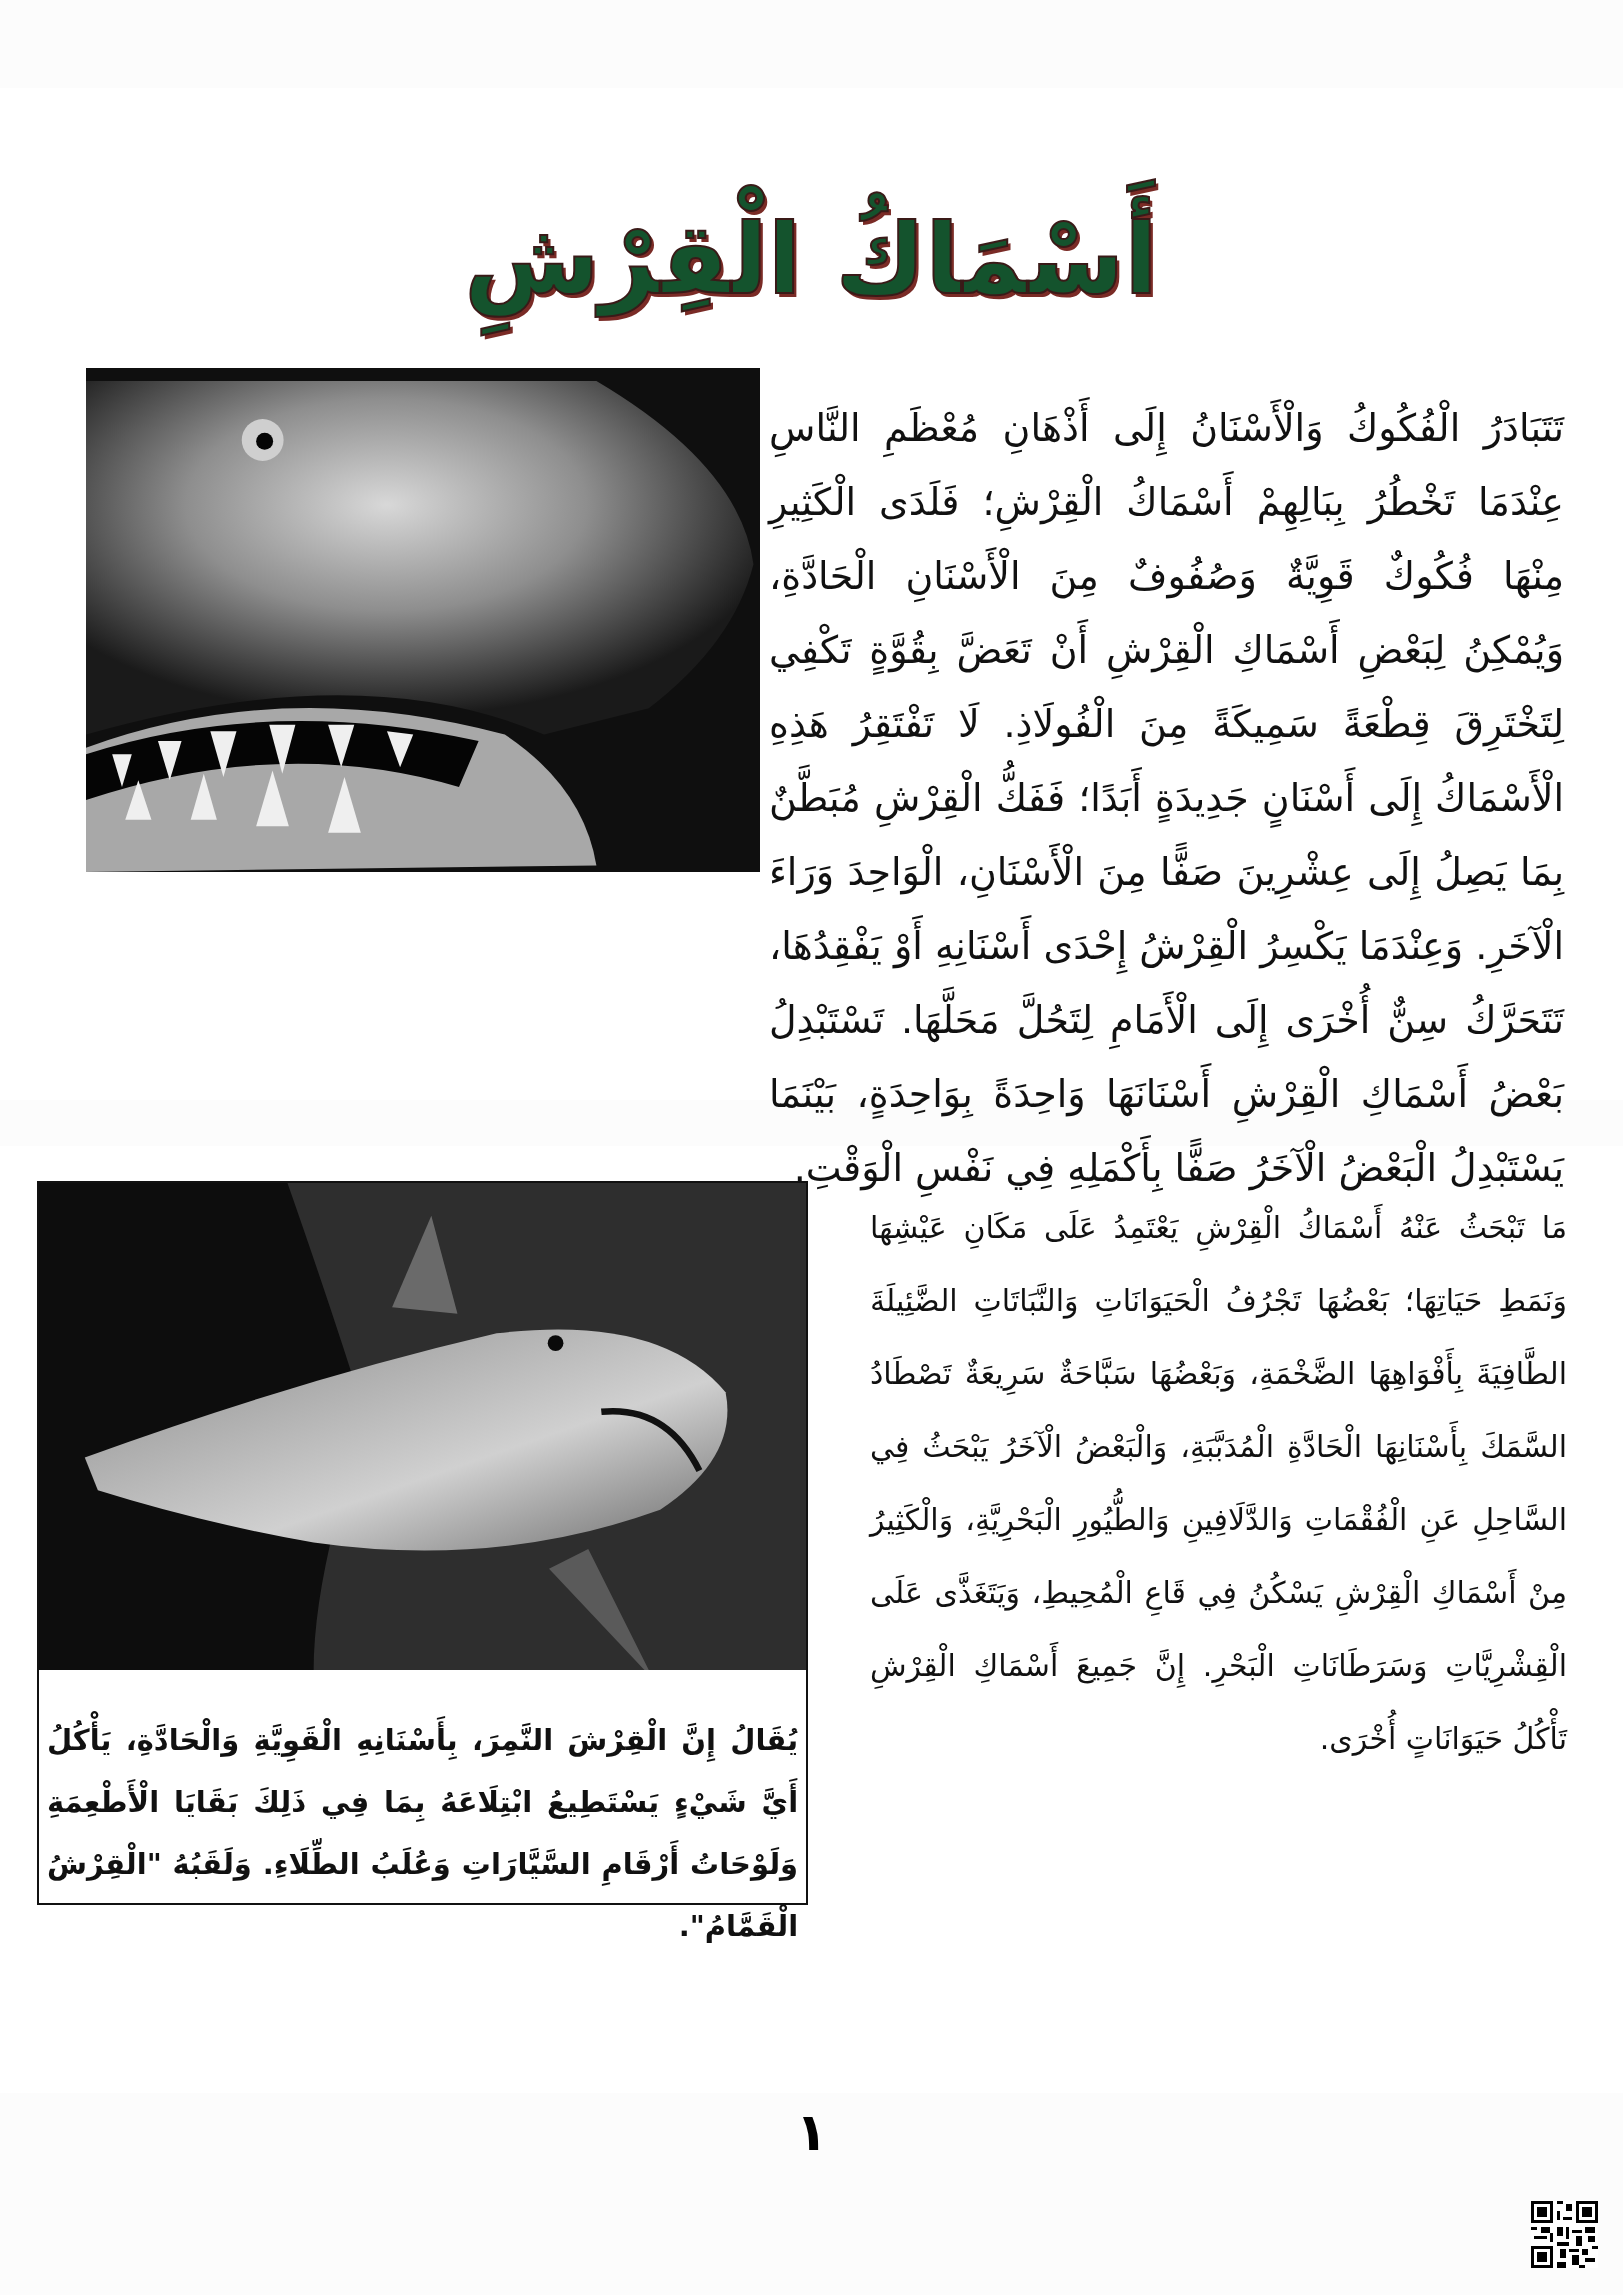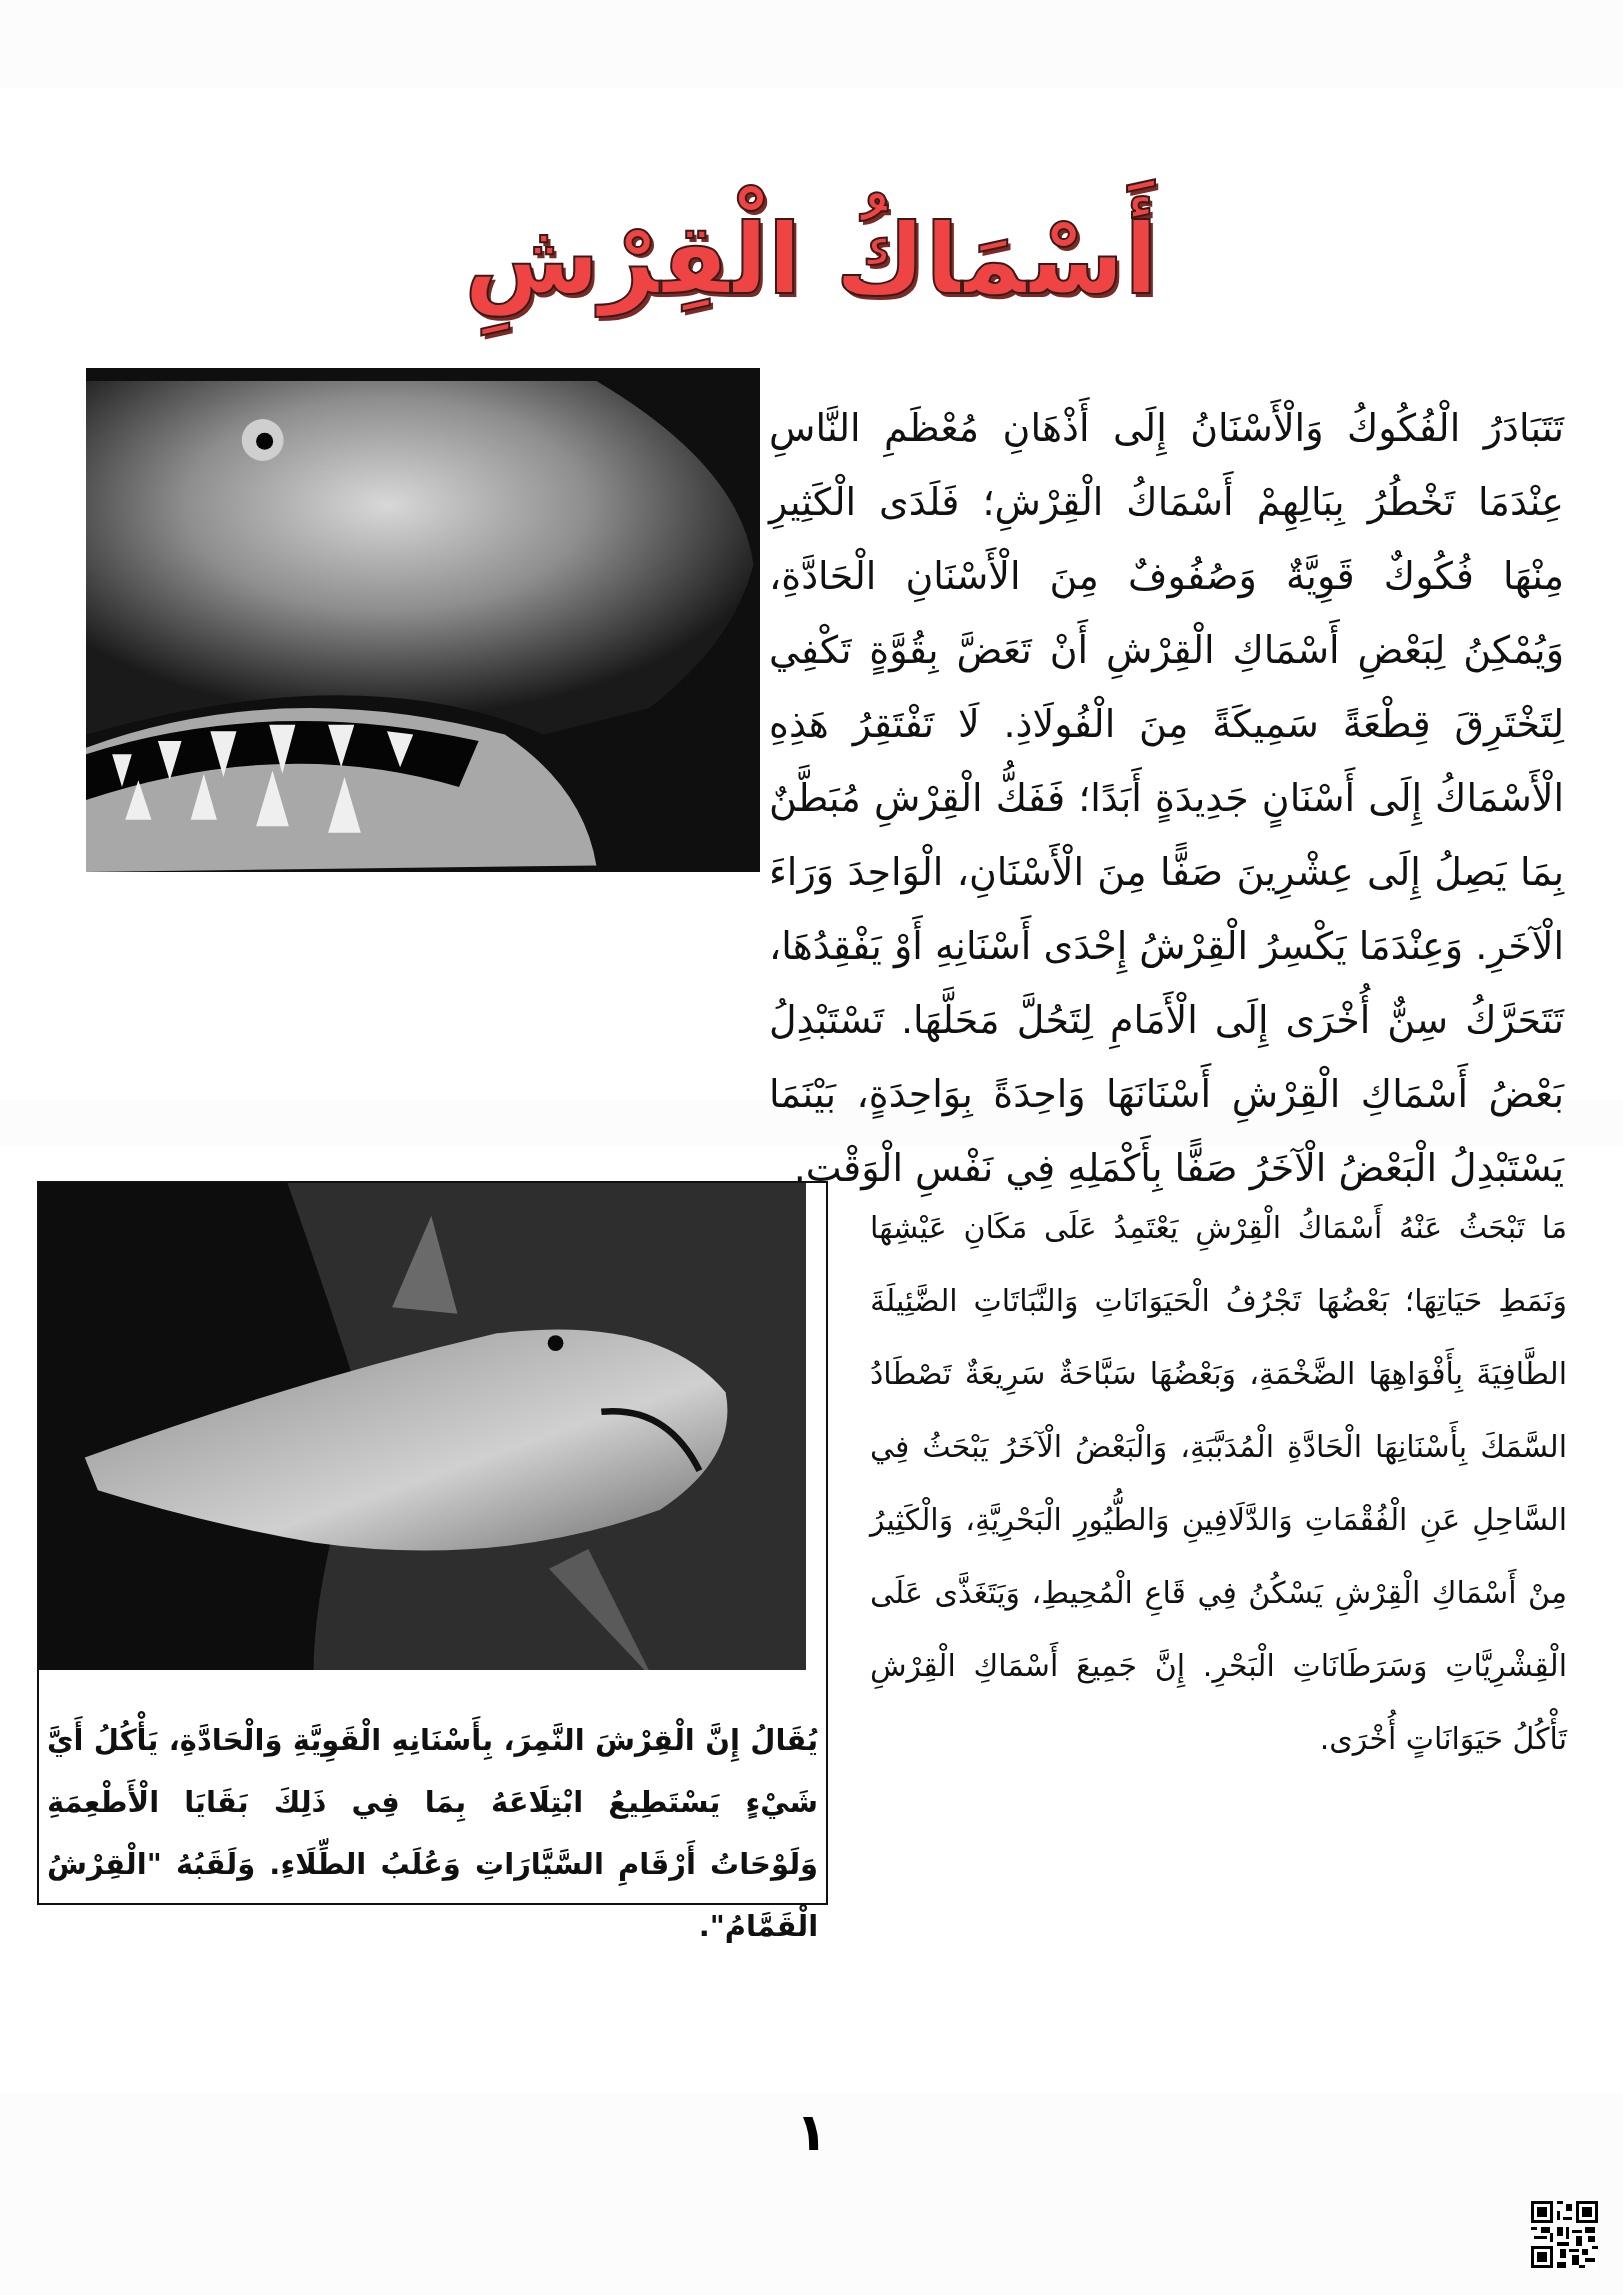--- a/index.html
+++ b/index.html
@@ -30,21 +30,21 @@
 
     
     .title {
       position: absolute;
       left: 484px; top: 98px; width: 654px; height: 190px;
       display: flex; align-items: center; justify-content: center;
       font-family: "DejaVu Sans", sans-serif;
       font-weight: bold;
       font-size: 98px;
       line-height: 1;
-      color: #ef4444;
+      color: #14532d;
       -webkit-text-stroke: 2px #3a1a18;
       text-shadow: 3.3px 3.9px 0 #7a2b26;
       direction: rtl;
       white-space: nowrap;
     }
 
     
     .photo1 {
       position: absolute;
       left: 86px; top: 368px; width: 674px; height: 504px;
@@ -63,21 +63,20 @@
       text-align-last: right;
       direction: rtl;
     }
 
     
     .frame2 {
       position: absolute;
       left: 37px; top: 1181px; width: 767px; height: 720px;
       border: 2.6px solid #111;
       background: #fff;
-      padding-left: 20px;
     }
     .photo2 {
       position: absolute;
       left: 0; top: 0; width: 767px; height: 487px;
       background: linear-gradient(100deg, #0c0c0c 0%, #1e1e1e 25%, #3a3a3a 55%, #2a2a2a 100%);
       overflow: hidden;
     }
     .caption {
       position: absolute;
       left: 7.9px; right: 7.9px; top: 497px;

